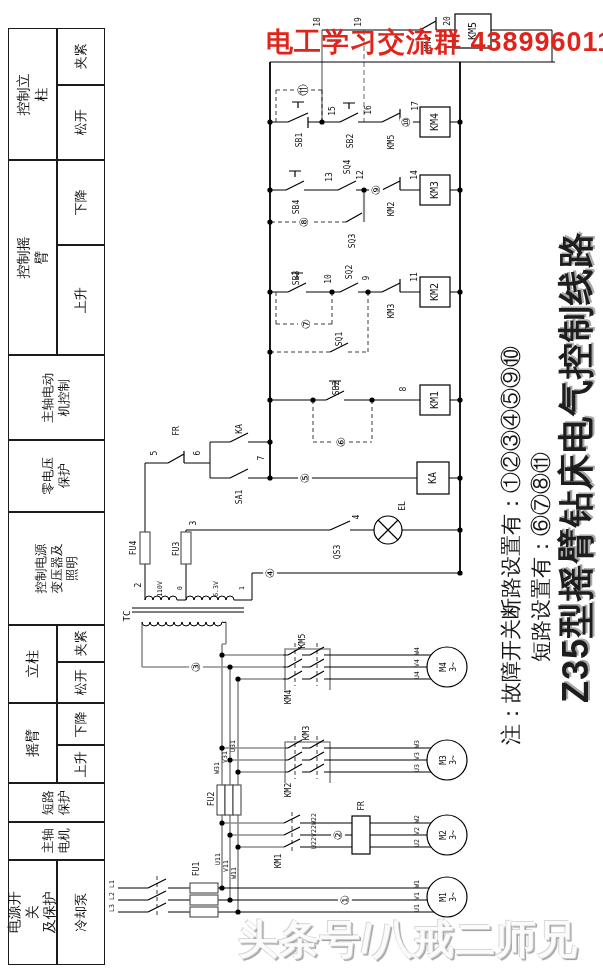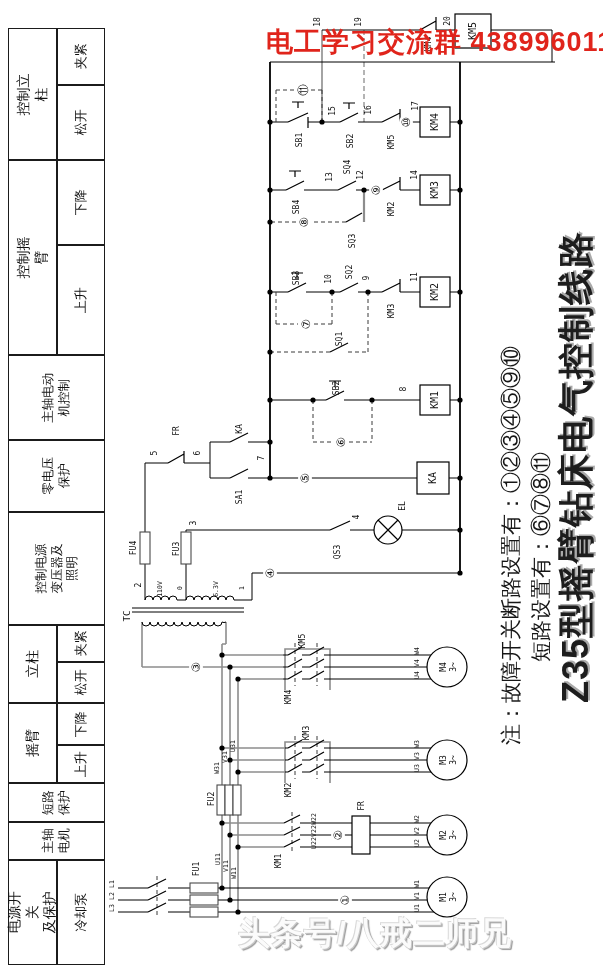--- a/index.html
+++ b/index.html
@@ -10,21 +10,21 @@
         border:1px solid #1b1b1b;background:#fff;box-sizing:border-box;}
   .vtext{transform:rotate(-90deg);white-space:pre-line;text-align:center;
          line-height:1.25;color:#111;}
   .main .vtext{font-size:14px;}
   .sub .vtext{font-size:13px;}
   .full .vtext{font-size:12.5px;}
   
   .rot{position:absolute;transform:rotate(-90deg);transform-origin:0 0;}
   #red-banner{position:absolute;left:266px;top:24px;font-size:27px;font-weight:bold;
               color:#e0241b;letter-spacing:1px;white-space:nowrap;z-index:30;}
-  #watermark{position:absolute;left:238px;top:912px;font-size:32px;font-weight:bold;
+  #watermark{position:absolute;left:238px;top:912px;font-size:40px;font-weight:bold;
              color:#fbfbfb;letter-spacing:1px;white-space:nowrap;z-index:30;
              text-shadow:1px 1px 0 #c9c9c9,2px 2px 1px #9a9a9a,-1px -1px 0 #d8d8d8;}
   #note1{left:496px;top:745px;width:505px;height:30px;font-size:21px;color:#161616;
          line-height:30px;white-space:nowrap;}
   #note2{left:527px;top:662px;width:285px;height:28px;font-size:21px;color:#161616;
          line-height:28px;white-space:nowrap;}
   #big-title{left:552px;top:703px;width:525px;height:48px;font-size:36px;font-weight:bold;
          color:#1d1d1d;line-height:48px;white-space:nowrap;letter-spacing:1px;
          text-shadow:1.5px 1.5px 0 #aaa;}
   

